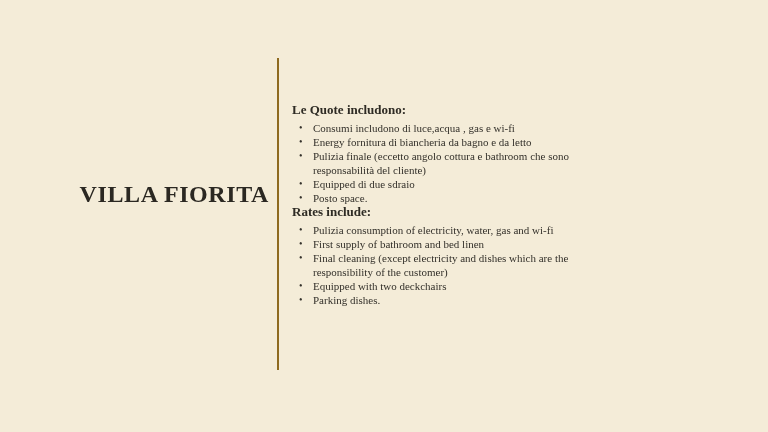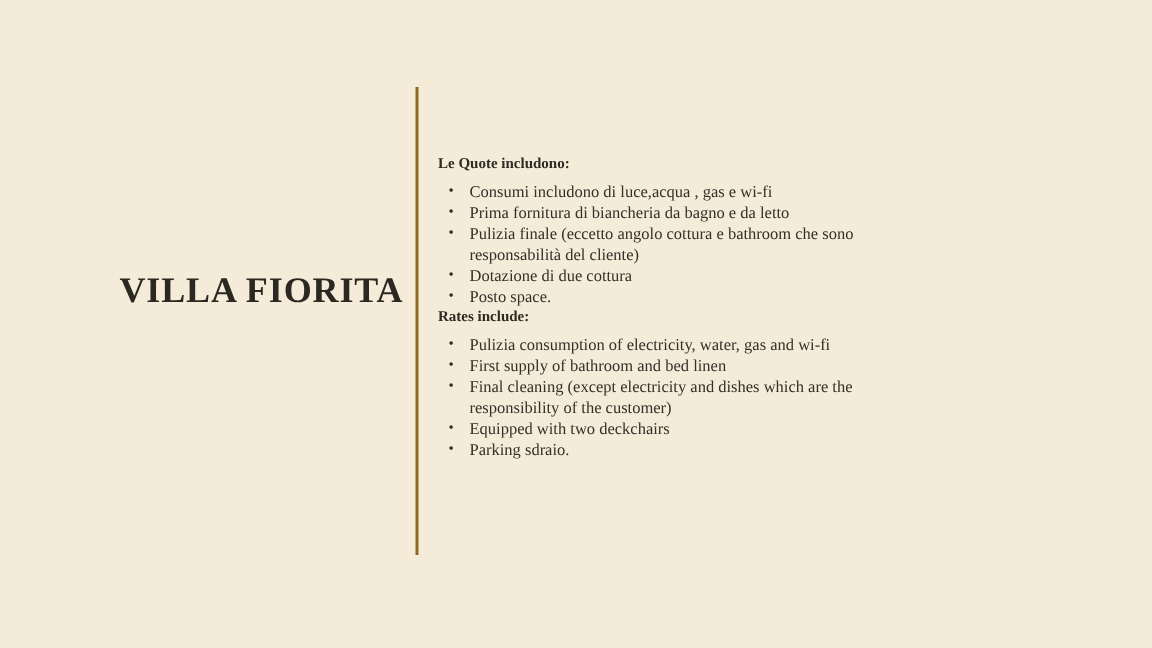--- a/index.html
+++ b/index.html
@@ -44,21 +44,21 @@
   .content {
     position: absolute;
     left: 292px;
     top: 103px;
     width: 286px;
   }
   .section + .section {
   }
   .section-heading {
     margin: 0 0 4px 0;
-    font-size: 10px;
+    font-size: 13px;
     font-weight: bold;
     color: #2e2b24;
     line-height: 14px;
   }
   .bullet-list {
     margin: 0;
     padding: 0;
     list-style: none;
   }
   .bullet-item {
@@ -95,29 +95,29 @@
 
     <div class="section">
       <h2 class="section-heading">Le Quote includono:</h2>
       <ul class="bullet-list">
         <li class="bullet-item">
           <span class="bullet-glyph">•</span>
           <span class="bullet-text">Consumi includono di luce,acqua , gas e wi-fi</span>
         </li>
         <li class="bullet-item">
           <span class="bullet-glyph">•</span>
-          <span class="bullet-text">Prima fornitura di biancheria da bagno e da letto</span>
+          <span class="bullet-text">Energy fornitura di biancheria da bagno e da letto</span>
         </li>
         <li class="bullet-item">
           <span class="bullet-glyph">•</span>
           <span class="bullet-text">Pulizia finale (eccetto angolo cottura e bathroom che sono responsabilità del cliente)</span>
         </li>
         <li class="bullet-item">
           <span class="bullet-glyph">•</span>
-          <span class="bullet-text">Dotazione di due cottura</span>
+          <span class="bullet-text">Equipped di due sdraio</span>
         </li>
         <li class="bullet-item">
           <span class="bullet-glyph">•</span>
           <span class="bullet-text">Posto space.</span>
         </li>
       </ul>
     </div>
 
     <div class="section">
       <h2 class="section-heading">Rates include:</h2>
@@ -133,19 +133,19 @@
         <li class="bullet-item">
           <span class="bullet-glyph">•</span>
           <span class="bullet-text">Final cleaning (except electricity and dishes which are the responsibility of the customer)</span>
         </li>
         <li class="bullet-item">
           <span class="bullet-glyph">•</span>
           <span class="bullet-text">Equipped with two deckchairs</span>
         </li>
         <li class="bullet-item">
           <span class="bullet-glyph">•</span>
-          <span class="bullet-text">Parking sdraio.</span>
+          <span class="bullet-text">Parking dishes.</span>
         </li>
       </ul>
     </div>
 
   </div>
 </div>
 
 </body></html>

